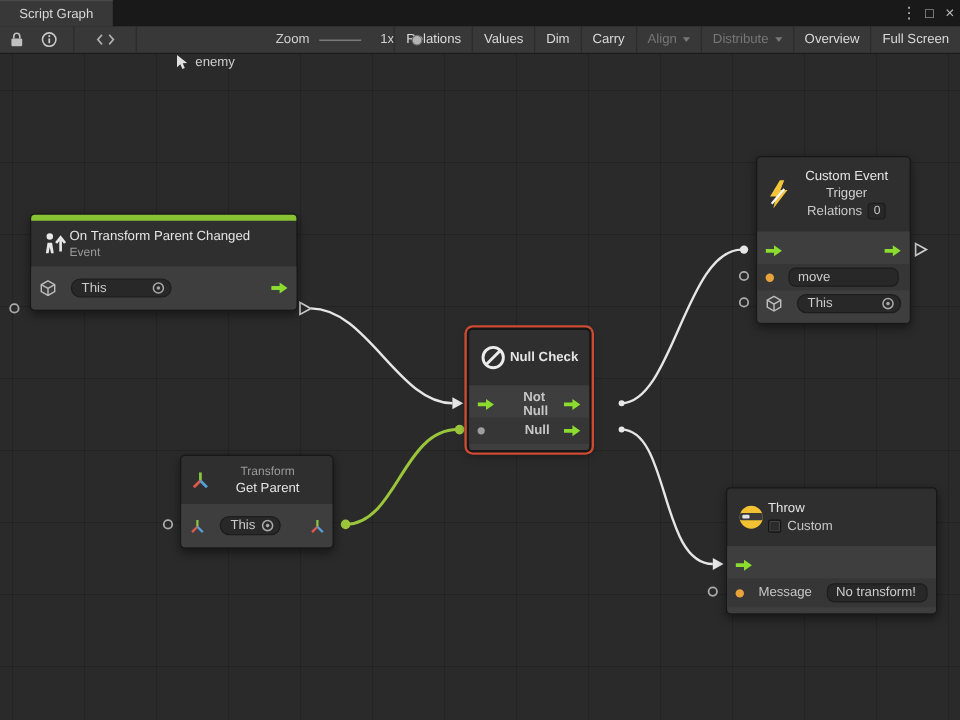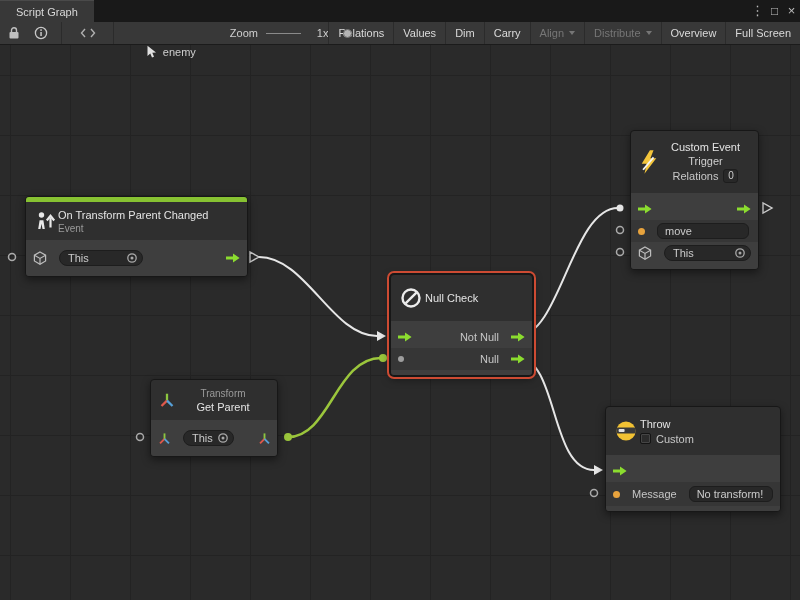--- a/index.html
+++ b/index.html
@@ -220,21 +220,21 @@
     <circle cx="518" cy="358" r="2.5" fill="#E6E6E6"></circle>
     <circle cx="620" cy="208" r="3.5" fill="#E6E6E6"></circle>
 
     <circle cx="12" cy="257" r="3.5" fill="none" stroke="#ABABAB" stroke-width="1.5"></circle>
     <circle cx="140" cy="437" r="3.5" fill="none" stroke="#ABABAB" stroke-width="1.5"></circle>
     <circle cx="620" cy="230" r="3.5" fill="none" stroke="#ABABAB" stroke-width="1.5"></circle>
     <circle cx="620" cy="252" r="3.5" fill="none" stroke="#ABABAB" stroke-width="1.5"></circle>
     <circle cx="594" cy="493" r="3.5" fill="none" stroke="#ABABAB" stroke-width="1.5"></circle>
   </svg>
 
-  <div class="node" style="left:25px; top:196px; width:223px;">
+  <div class="node" style="left:25px; top:178px; width:223px;">
     <div class="accent-bar"></div>
     <div class="nhead" style="height:38px">
       <svg class="isvg" width="22" height="22">
           <use href="#sym-person"></use>
         </svg>
       <div class="ncol">
         <div class="ntitle">On Transform Parent Changed</div>
         <div class="nsub">Event</div>
       </div>
     </div>
@@ -279,21 +279,21 @@
             </svg>
         </div>
         <span class="flex1"></span>
         <svg class="isvg" width="13" height="13">
             <use href="#sym-axes"></use>
           </svg>
       </div>
     </div>
   </div>
 
-  <div class="node selected" style="left:390px; top:274px; width:143px;">
+  <div class="node selected" style="left:390px; top:274px; width:102px;font-weight:bold;">
     <div class="nhead" style="height:46px">
       <svg class="isvg" width="24" height="24">
           <use href="#sym-nullcheck"></use>
         </svg>
       <div class="ncol">
         <div class="ntitle">Null Check</div>
       </div>
     </div>
     <div class="nbody">
       <div class="prow">

